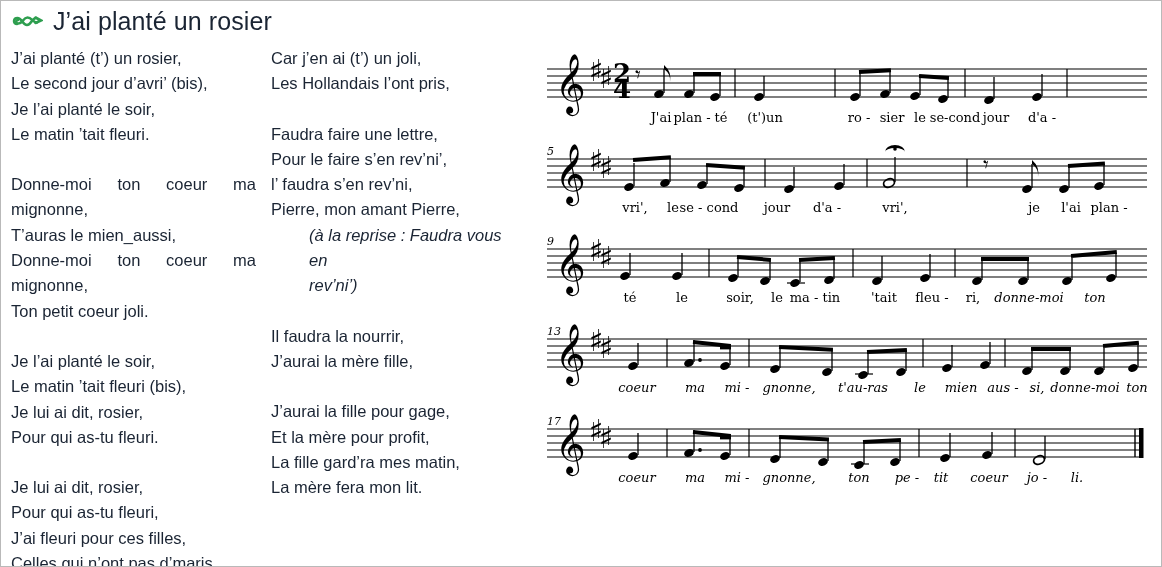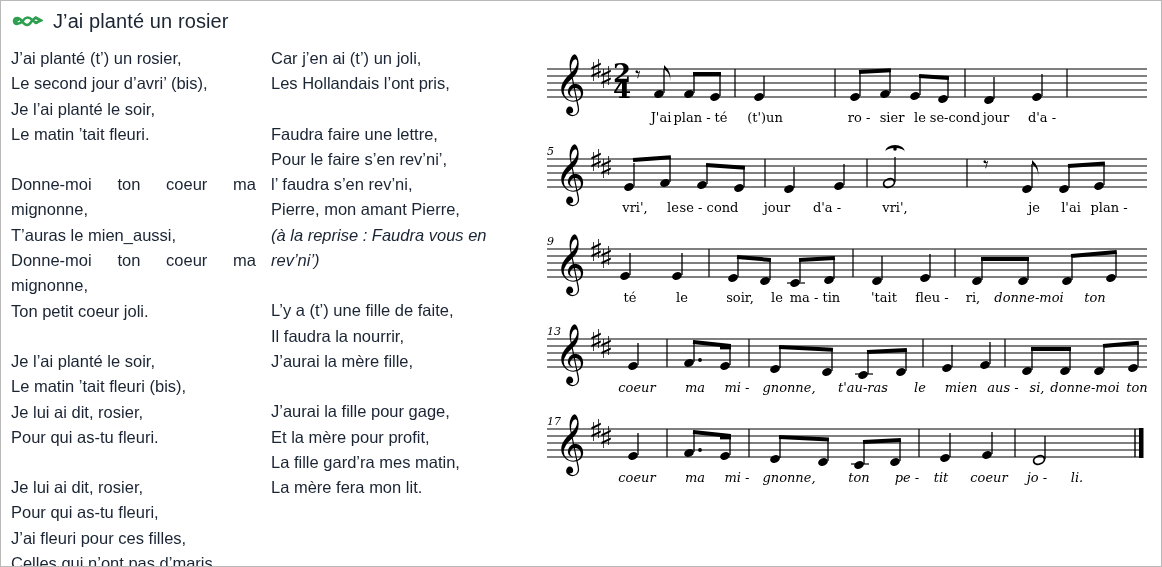--- a/index.html
+++ b/index.html
@@ -30,21 +30,21 @@
     align-items: center;
     gap: 10px;
     height: 36px;
   }
   #ornament-icon {
     width: 32px;
     height: 24px;
     display: block;
   }
   #page-title {
-    font-size: 20px;
+    font-size: 25px;
     font-weight: 400;
     color: #1a2433;
     letter-spacing: 0.1px;
     white-space: nowrap;
   }
 
   
   .lyrics-col {
     position: absolute;
     top: 45px;
@@ -56,21 +56,21 @@
   #lyrics-col-left  { left: 10px; }
   #lyrics-col-right { left: 270px; }
 
   .stanza { margin: 0 0 25px 0; }
   .stanza:last-child { margin-bottom: 0; }
   .lyric-line { white-space: pre-wrap; }
   .lyric-line.justified {
     text-align: justify;
     text-align-last: justify;
   }
-  .lyric-line.italic { font-style: italic; }
+  .lyric-line.italic { font-style: italic; margin-left: 38px; }
 
   
   #music {
     position: absolute;
     left: 536px;
     top: 48px;
     width: 618px;
     height: 500px;
   }
   .system {
@@ -132,21 +132,20 @@
     </div>
     <div class="stanza">
       <div class="lyric-line">Faudra faire une lettre,</div>
       <div class="lyric-line">Pour le faire s’en rev’ni’,</div>
       <div class="lyric-line">l’ faudra s’en rev’ni,</div>
       <div class="lyric-line">Pierre, mon amant Pierre,</div>
       <div class="lyric-line italic">(à la reprise : Faudra vous en</div>
       <div class="lyric-line italic">rev’ni’)</div>
     </div>
     <div class="stanza">
-      <div class="lyric-line">L’y a (t’) une fille de faite,</div>
       <div class="lyric-line">Il faudra la nourrir,</div>
       <div class="lyric-line">J’aurai la mère fille,</div>
     </div>
     <div class="stanza">
       <div class="lyric-line">J’aurai la fille pour gage,</div>
       <div class="lyric-line">Et la mère pour profit,</div>
       <div class="lyric-line">La fille gard’ra mes matin,</div>
       <div class="lyric-line">La mère fera mon lit.</div>
     </div>
   </div>

